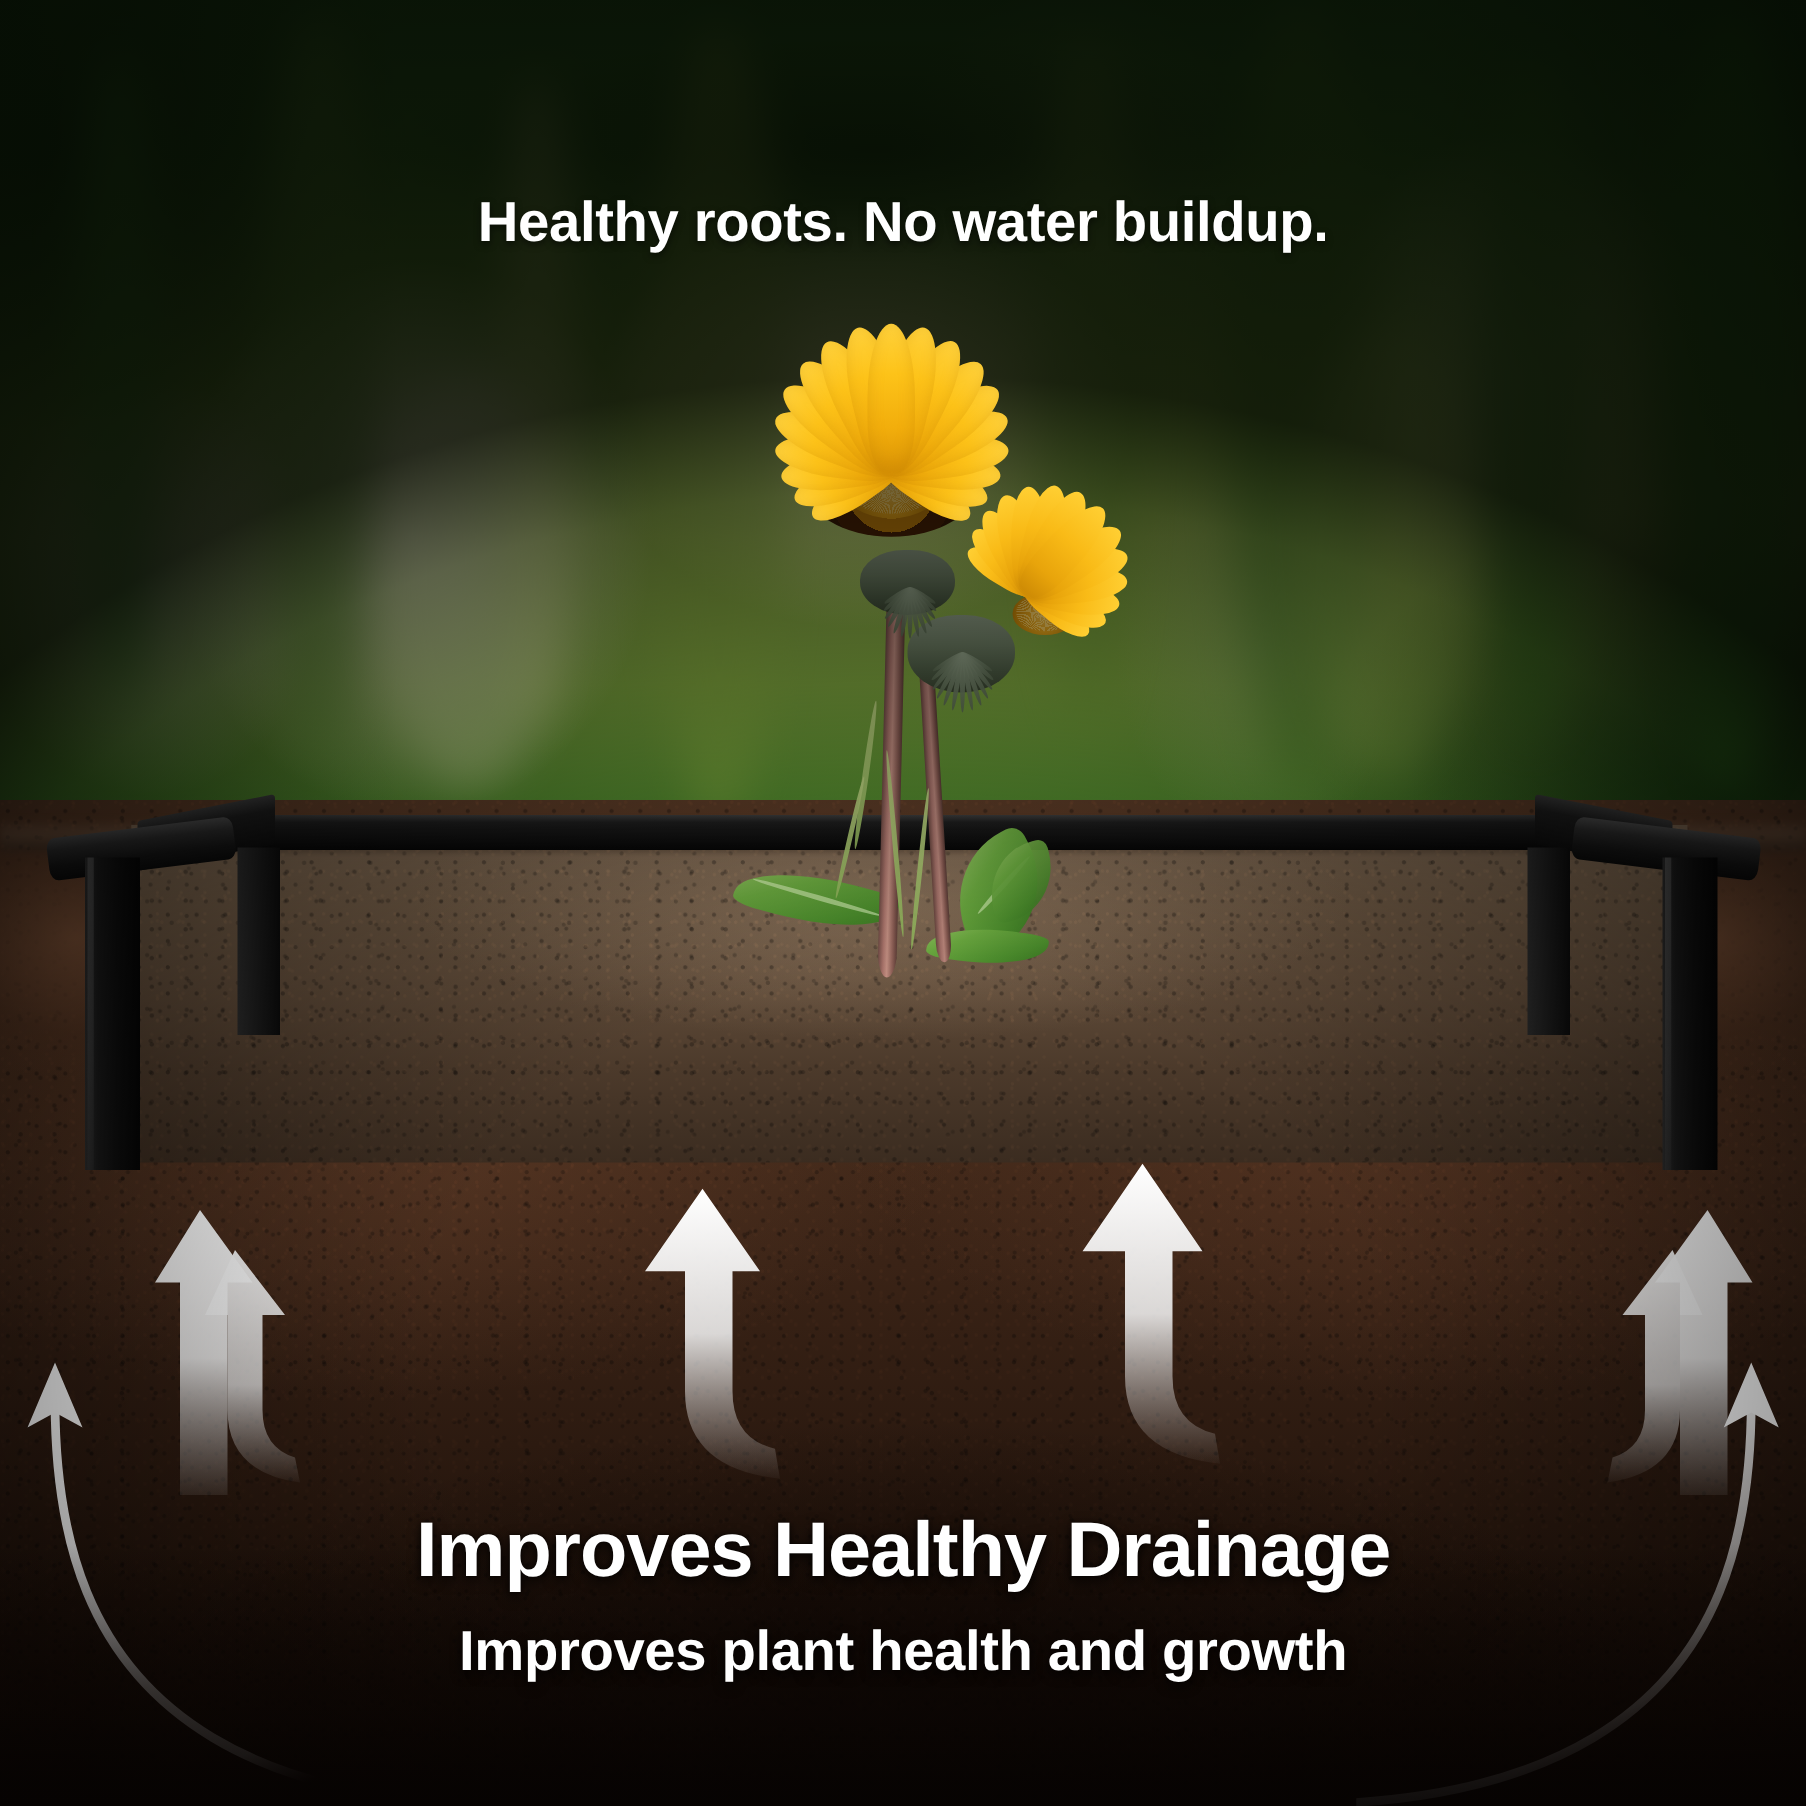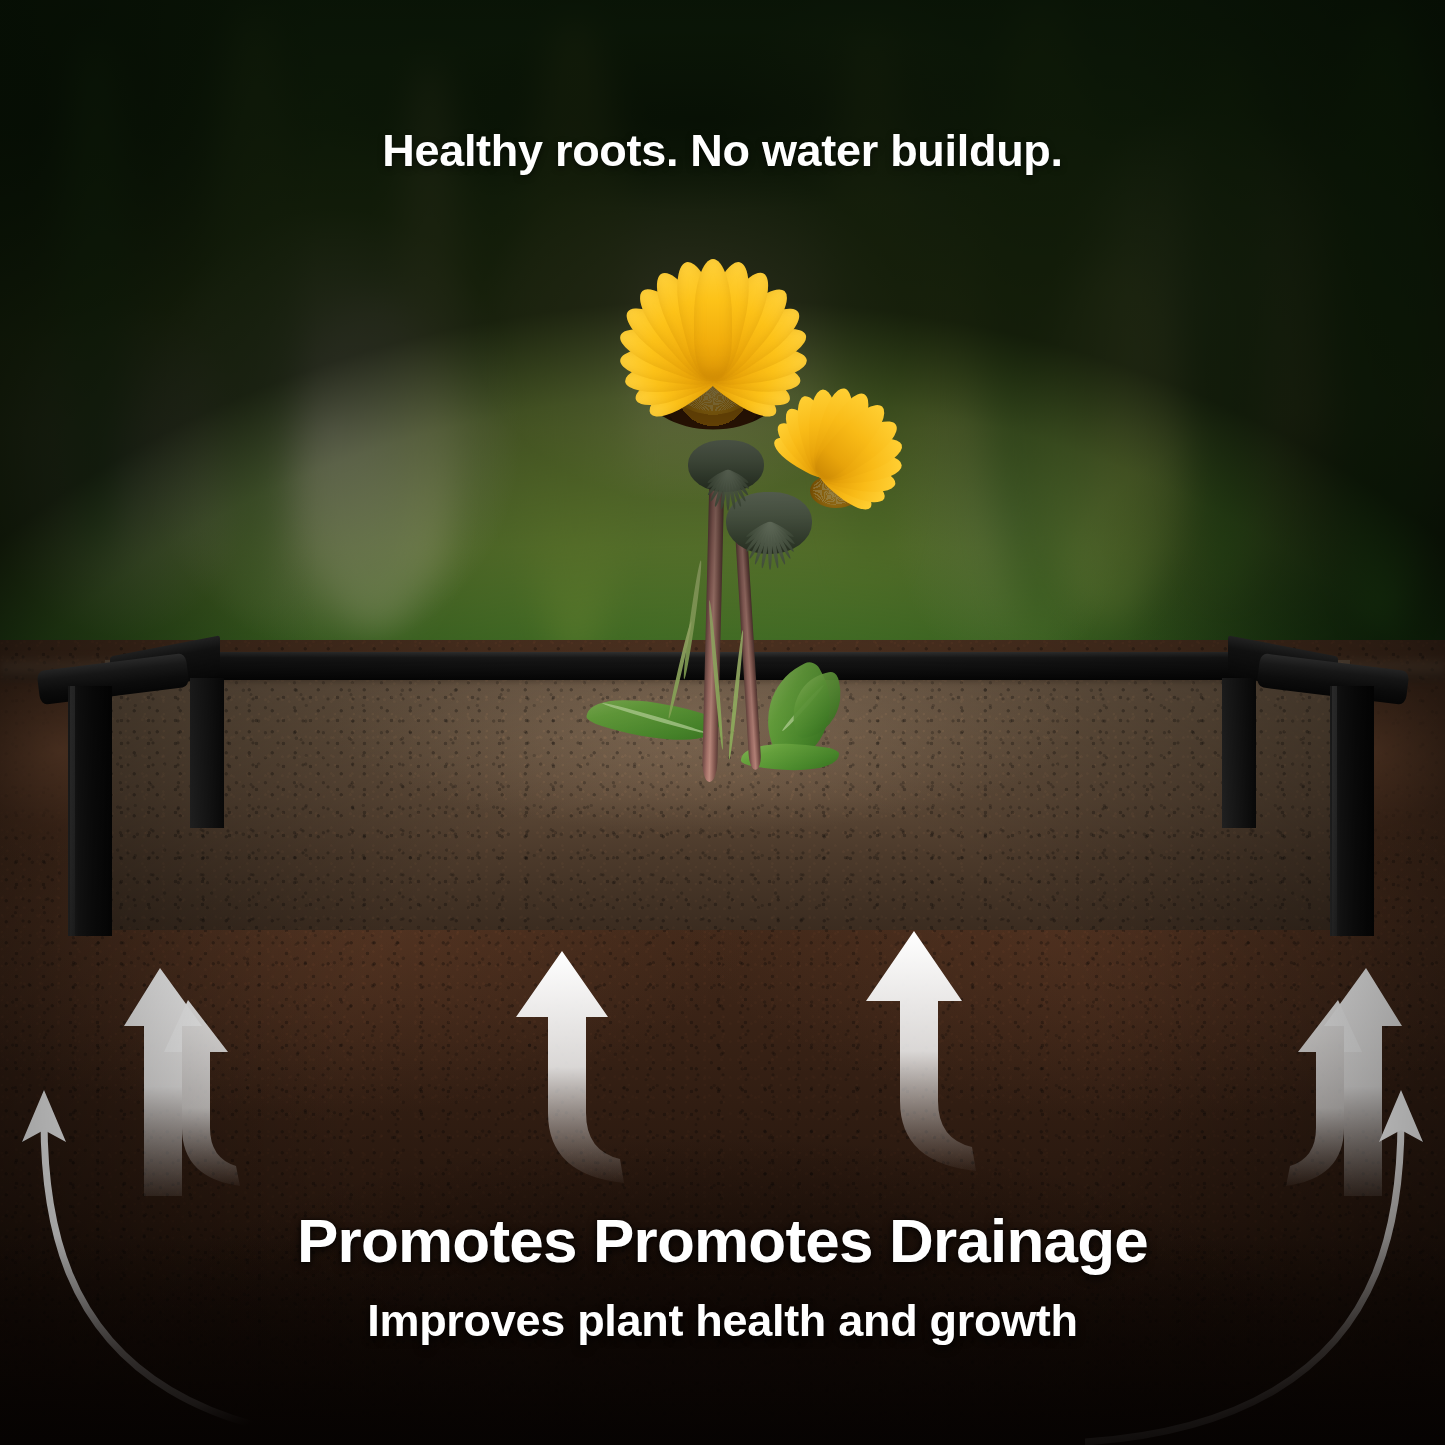--- a/index.html
+++ b/index.html
@@ -213,21 +213,21 @@
   .arrow-grp{position:absolute;}
   .thin-arrow{position:absolute;}
 
   
   .txt{position:absolute;width:1445px;text-align:center;color:#fff;}
   .title-top{
     top:52px;font-size:62px;font-weight:700;letter-spacing:-.8px;
     text-shadow:0 2px 7px rgba(0,0,0,.60), 0 0 2px rgba(0,0,0,.45);
   }
   .sub-top{
-    top:125px;font-size:45px;font-weight:600;letter-spacing:-.3px;
+    top:152px;font-size:45px;font-weight:600;letter-spacing:-.3px;
     text-shadow:0 2px 6px rgba(0,0,0,.55);
   }
   .title-bot{
     top:1205px;font-size:62px;font-weight:700;letter-spacing:-.8px;
     text-shadow:0 3px 10px rgba(0,0,0,.85), 0 0 3px rgba(0,0,0,.6);
   }
   .sub-bot{
     top:1295px;font-size:45px;font-weight:600;letter-spacing:-.3px;
     text-shadow:0 3px 9px rgba(0,0,0,.85);
   }
@@ -471,16 +471,16 @@
         <path fill="#ffffff" d="M44 10 L66 62 L44 50 L22 62 Z"></path>
       </g>
     </svg>
   </div>
 
   <div class="vignette"></div>
   <div class="bottom-fade"></div>
 
   <div class="txt sub-top">Healthy roots. No water buildup.</div>
 
-  <div class="txt title-bot">Promotes Promotes Drainage</div>
+  <div class="txt title-bot">Improves Healthy Drainage</div>
   <div class="txt sub-bot">Improves plant health and growth</div>
 
 </div>
 
 </body></html>

